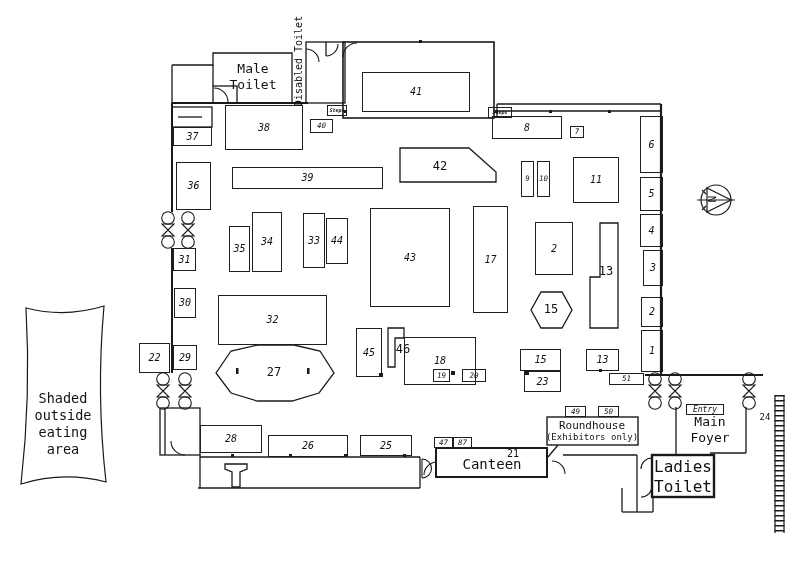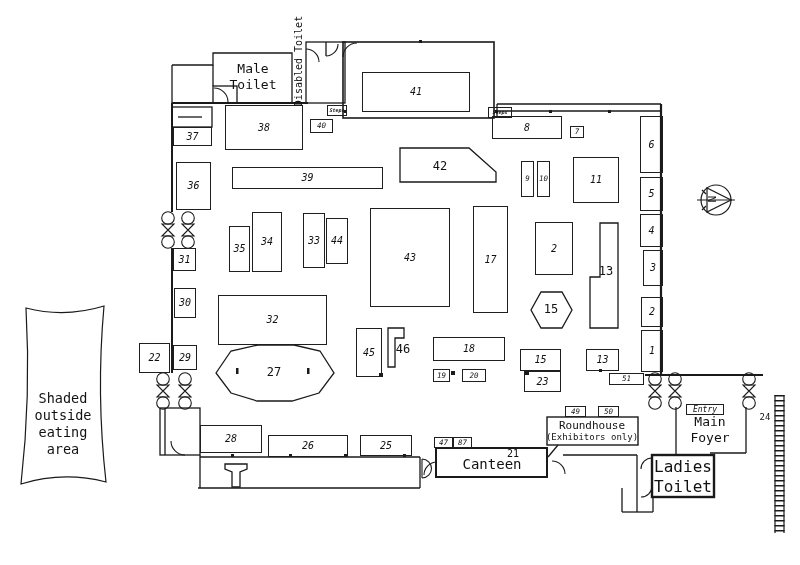--- a/index.html
+++ b/index.html
@@ -161,21 +161,21 @@
 <div class="stand" style="left:326px;top:218px;width:22px;height:46px">44</div>
 <div class="stand" style="left:370px;top:208px;width:80px;height:99px">43</div>
 <div class="stand" style="left:473px;top:206px;width:35px;height:107px">17</div>
 <div class="stand" style="left:535px;top:222px;width:38px;height:53px">2</div>
 <div class="stand" style="left:173px;top:248px;width:23px;height:23px">31</div>
 <div class="stand" style="left:174px;top:288px;width:22px;height:30px">30</div>
 <div class="stand" style="left:173px;top:345px;width:24px;height:25px">29</div>
 <div class="stand" style="left:139px;top:343px;width:31px;height:30px">22</div>
 <div class="stand" style="left:218px;top:295px;width:109px;height:50px">32</div>
 <div class="stand" style="left:356px;top:328px;width:26px;height:49px">45</div>
-<div class="stand" style="left:433px;top:337px;width:72px;height:24px">18</div>
+<div class="stand" style="left:404px;top:337px;width:72px;height:48px">18</div>
 <div class="stand sm" style="left:433px;top:369px;width:17px;height:13px">19</div>
 <div class="stand sm" style="left:462px;top:369px;width:24px;height:13px">20</div>
 <div class="stand" style="left:520px;top:349px;width:41px;height:22px">15</div>
 <div class="stand" style="left:524px;top:371px;width:37px;height:21px">23</div>
 <div class="stand" style="left:586px;top:349px;width:33px;height:22px">13</div>
 <div class="stand sm" style="left:609px;top:373px;width:35px;height:12px">51</div>
 <div class="stand sm" style="left:565px;top:406px;width:21px;height:11px">49</div>
 <div class="stand sm" style="left:598px;top:406px;width:21px;height:11px">50</div>
 <div class="stand sm" style="left:434px;top:437px;width:19px;height:11px">47</div>
 <div class="stand sm" style="left:453px;top:437px;width:19px;height:11px">87</div>

